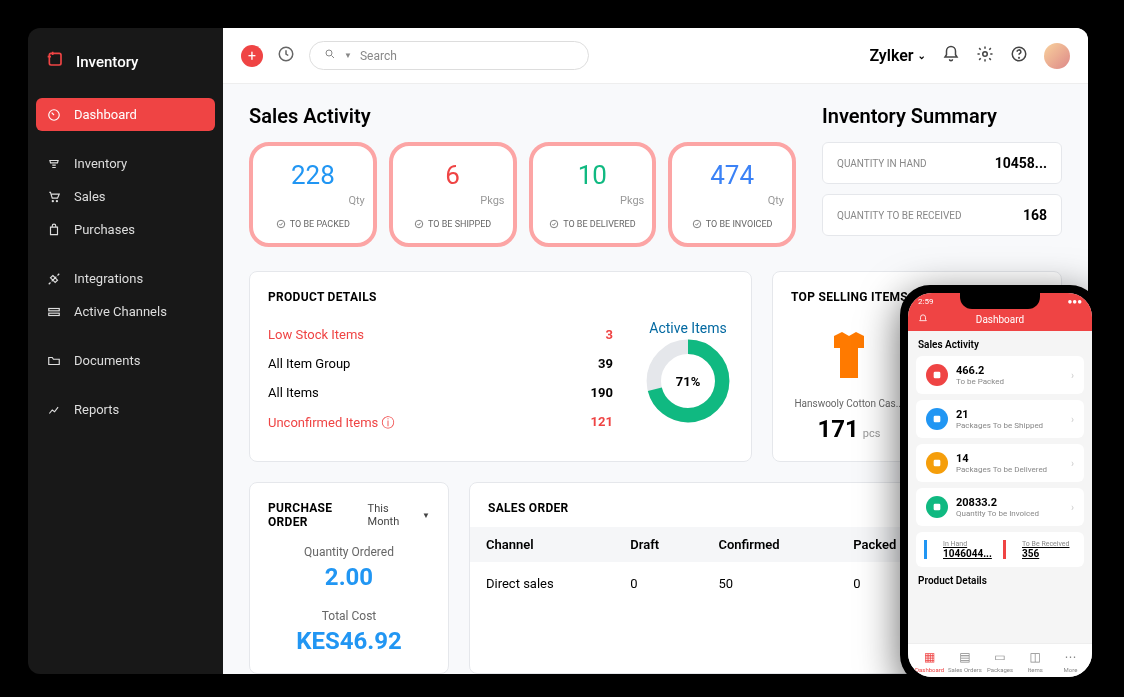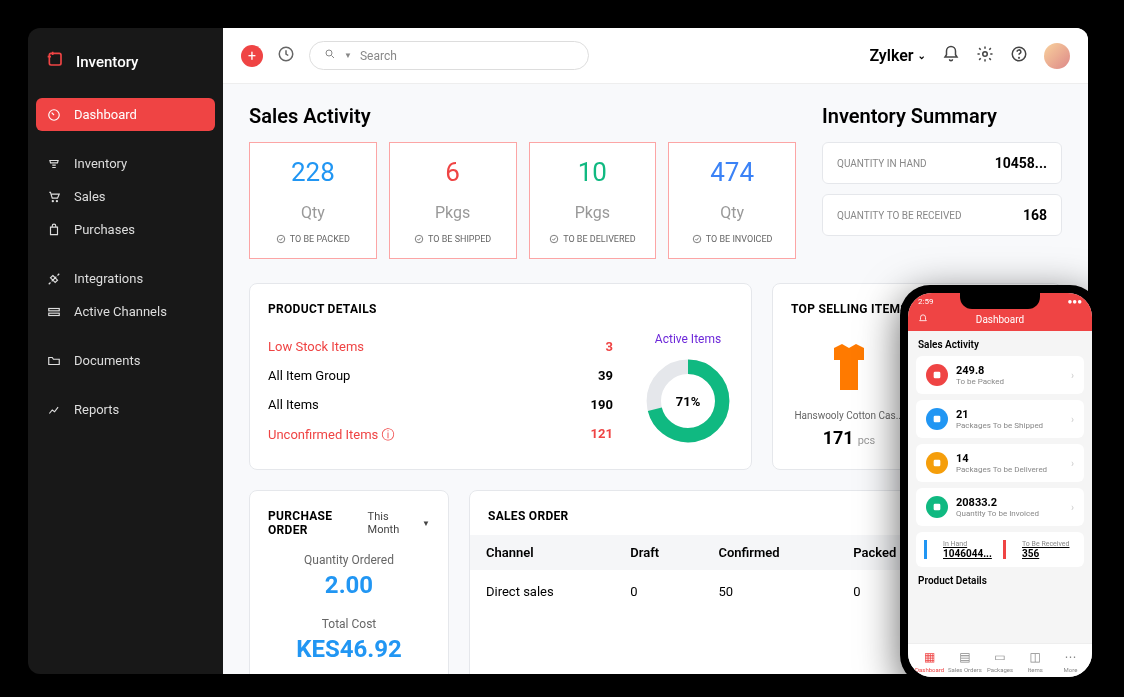--- a/index.html
+++ b/index.html
@@ -20,49 +20,49 @@
 .search { flex: 0 0 280px; display: flex; align-items: center; gap: 8px; border: 1px solid #ddd; border-radius: 18px; padding: 6px 14px; color: #888; font-size: 12px; }
 .topbar-right { margin-left: auto; display: flex; align-items: center; gap: 16px; }
 .org { font-size: 16px; font-weight: 600; display: flex; align-items: center; gap: 4px; cursor: pointer; }
 .top-icon { cursor: pointer; color: #444; }
 .avatar { width: 26px; height: 26px; border-radius: 50%; background: linear-gradient(135deg,#f9d29d,#d88); cursor: pointer; }
 .content { padding: 20px 26px; overflow: auto; flex: 1; }
 .row { display: flex; gap: 26px; }
 .sec-title { font-size: 20px; font-weight: 600; margin-bottom: 14px; }
 .sales-activity { flex: 1; }
 .stat-cards { display: flex; gap: 12px; }
-.stat-card { background: #fff; border: 1px solid #fca5a5; border-radius: 0; padding: 14px 8px; text-align: center; flex: 1; }
+.stat-card { background: #fff; border: 4px solid #fca5a5; border-radius: 20px; padding: 14px 8px; text-align: center; flex: 1; }
 .stat-num { font-size: 26px; font-weight: 400; }
-.stat-unit { font-size: 16px; color: #999; margin-top: 16px; }
+.stat-unit { font-size: 11px; color: #999; margin-top: 4px; text-align: right; }
 .stat-label { font-size: 9px; color: #666; margin-top: 12px; display: flex; align-items: center; justify-content: center; gap: 4px; text-transform: uppercase; }
 .inv-summary { width: 240px; }
 .inv-row { background: #fff; border: 1px solid #e5e7eb; border-radius: 6px; padding: 12px 14px; display: flex; justify-content: space-between; align-items: center; margin-bottom: 10px; }
 .inv-label { font-size: 10px; color: #888; text-transform: uppercase; }
 .inv-val { font-size: 14px; font-weight: 700; }
 .row2 { display: flex; gap: 20px; margin-top: 24px; }
 .panel { background: #fff; border: 1px solid #e5e7eb; border-radius: 8px; padding: 18px; }
 .panel-title { font-size: 12px; font-weight: 700; text-transform: uppercase; letter-spacing: 0.3px; }
 .panel-head { display: flex; justify-content: space-between; align-items: center; margin-bottom: 16px; }
 .dropdown { font-size: 11px; color: #444; cursor: pointer; display: flex; align-items: center; gap: 4px; }
 .pd { flex: 1; display: flex; gap: 30px; }
 .pd-list { flex: 1; }
 .pd-row { display: flex; justify-content: space-between; padding: 7px 0; font-size: 13px; }
 .pd-row.red { color: #ef4444; }
 .pd-row .val { font-weight: 700; }
 .active-items { text-align: center; }
-.active-items-title { font-size: 12px; color: #6d28d9; margin-bottom: 10px; }
+.active-items-title { font-size: 14px; color: #0369a1; }
 .donut { width: 90px; height: 90px; position: relative; }
 .donut svg { transform: rotate(-90deg); }
 .donut-text { position: absolute; top: 50%; left: 50%; transform: translate(-50%,-50%); font-size: 13px; font-weight: 700; }
 .tsi { width: 290px; }
 .tsi-items { display: flex; gap: 20px; }
 .tsi-item { flex: 1; text-align: center; }
 .tsi-img { height: 70px; display: flex; align-items: center; justify-content: center; margin-bottom: 8px; }
 .tsi-name { font-size: 10px; color: #666; margin-bottom: 6px; white-space: nowrap; overflow: hidden; text-overflow: ellipsis; }
-.tsi-qty { font-size: 18px; font-weight: 700; }
+.tsi-qty { font-size: 24px; font-weight: 700; }
 .tsi-unit { font-size: 11px; color: #999; font-weight: 400; }
 .row3 { display: flex; gap: 20px; margin-top: 20px; }
 .po { width: 200px; text-align: center; }
 .po-label { font-size: 12px; color: #666; margin-top: 10px; }
 .po-val { font-size: 24px; font-weight: 700; color: #2196f3; margin-top: 4px; }
 .so { flex: 1; padding: 0; }
 .so .panel-title { padding: 18px 18px 12px; }
 .so-table { width: 100%; border-collapse: collapse; font-size: 13px; }
 .so-table th { background: #f5f6f8; text-align: left; padding: 10px 16px; font-weight: 600; font-size: 13px; }
 .so-table td { padding: 14px 16px; }
@@ -416,21 +416,21 @@
     <div class="phone-body">
       <div class="phone-sec-title">Sales Activity</div>
       <div id="phone-cards">
           <div class="phone-card">
             <div class="phone-card-icon" style="background:#ef4444">
               <svg width="10" height="10" viewBox="0 0 24 24" fill="currentColor">
                 <rect x="4" y="4" width="16" height="16" rx="3"></rect>
               </svg>
             </div>
             <div class="phone-card-body">
-              <div class="phone-card-val">249.8</div>
+              <div class="phone-card-val">466.2</div>
               <div class="phone-card-lbl">To be Packed</div>
             </div>
             <span class="phone-chev">›</span>
           </div>
           <div class="phone-card">
             <div class="phone-card-icon" style="background:#2196f3">
               <svg width="10" height="10" viewBox="0 0 24 24" fill="currentColor">
                 <rect x="4" y="4" width="16" height="16" rx="3"></rect>
               </svg>
             </div>

